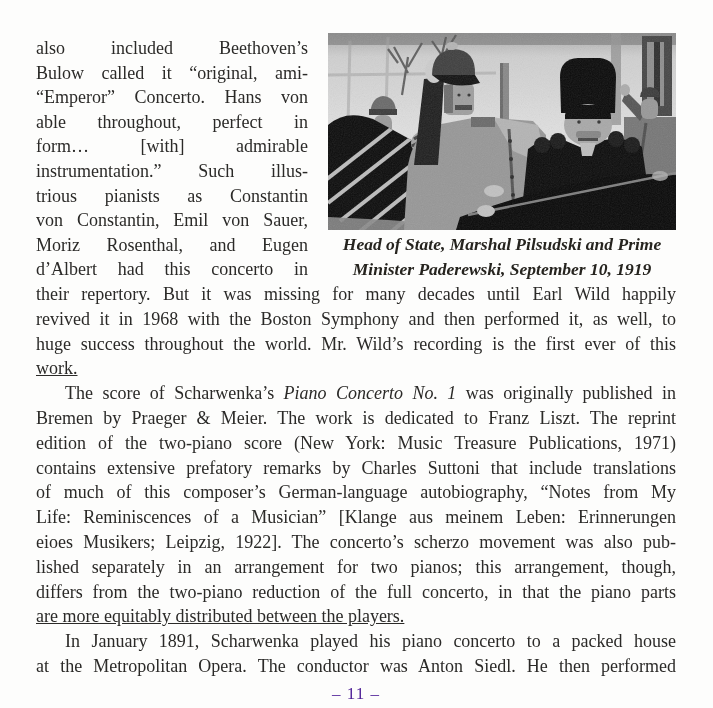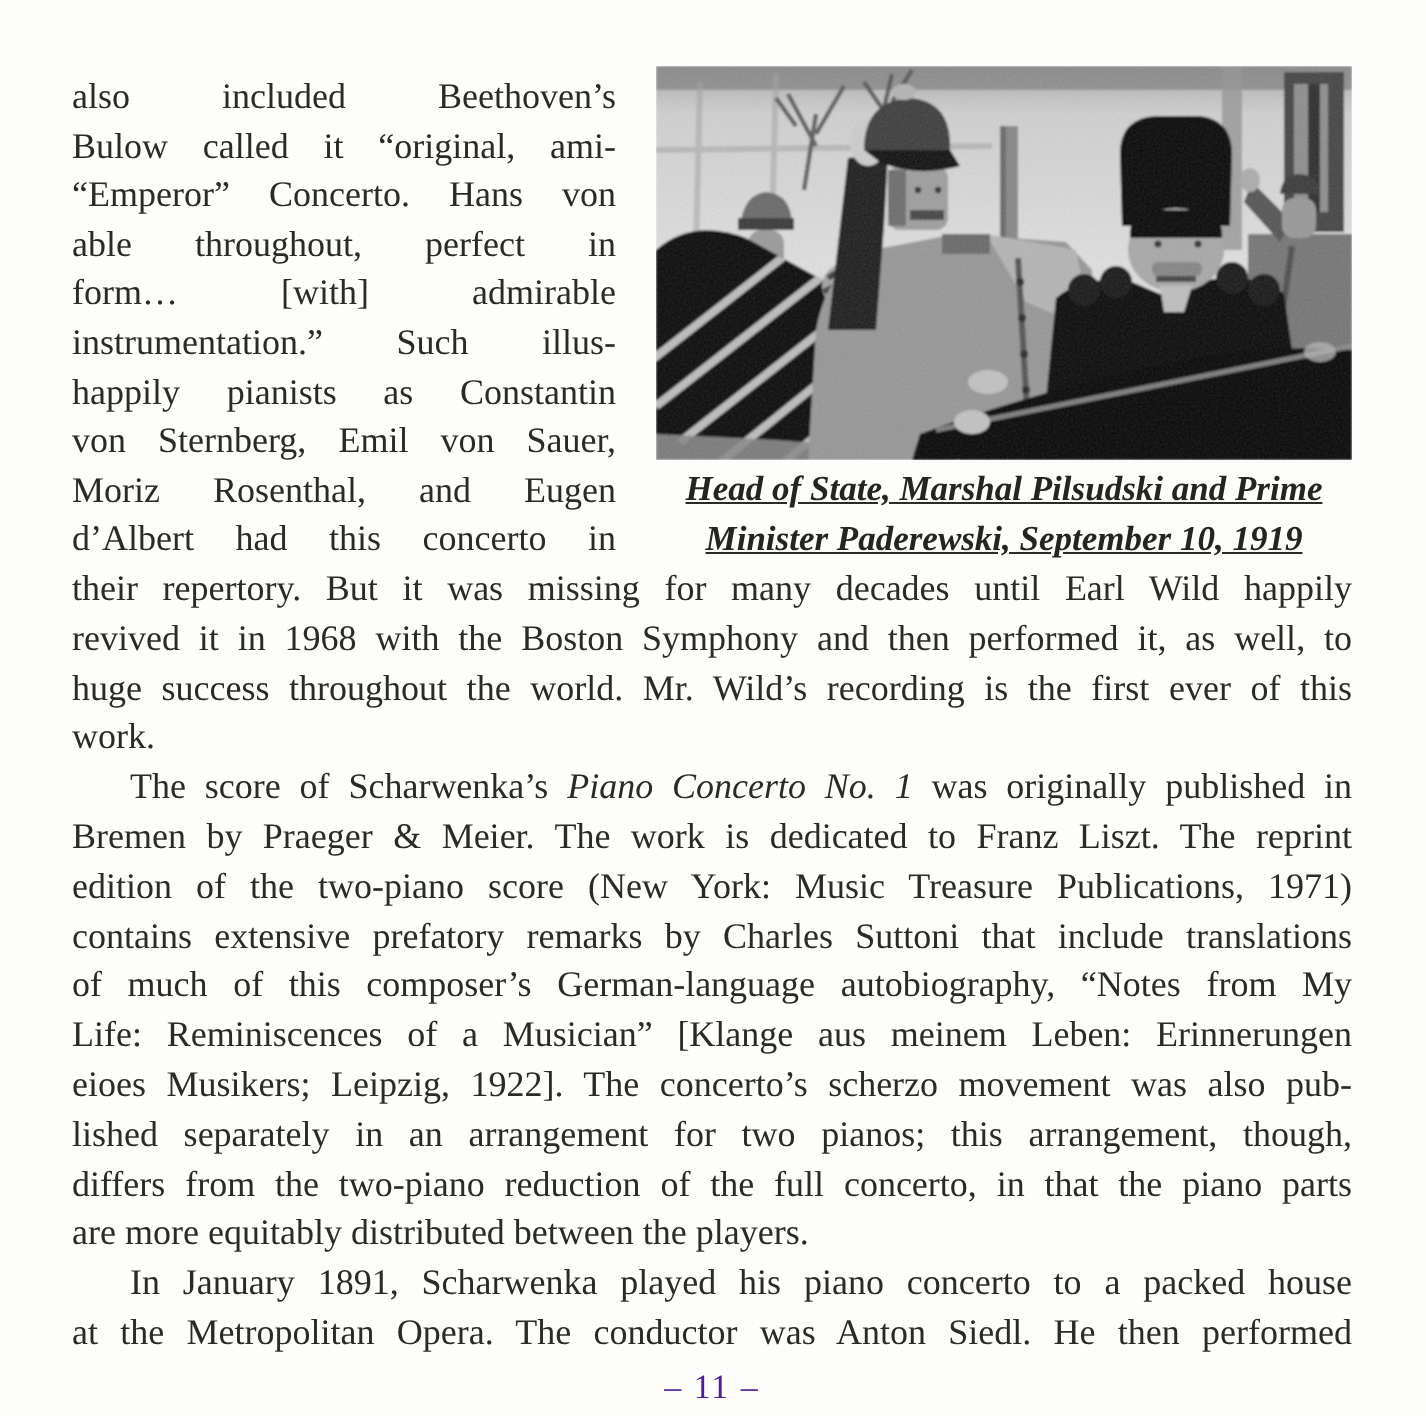--- a/index.html
+++ b/index.html
@@ -12,25 +12,25 @@
     overflow: hidden;
     position: relative;
   }
   .row { display: flex; gap: 20px; }
   .col-text { flex: 1; min-width: 0; padding-top: 3px; }
   .col-text .tline { font-size: 18px; line-height: 24.6px; }
   .tline {
     text-align: justify;
     text-align-last: justify;
   }
-  .tline.no-just { text-align-last: left; }
+  .tline.no-just { text-align-last: left; text-decoration: underline; }
   .tline.indent { text-indent: 29px; }
   .para .tline { font-size: 18px; line-height: 24.8px; }
   em { }
-  .photo-block { width: 348px; text-decoration: underline; }
+  .photo-block { width: 348px; }
   .photo-block svg {
     display: block;
     filter: grayscale(1) contrast(1.03);
   }
   .caption {
     text-align: center;
     font-style: italic;
     font-weight: bold;
     font-size: 17.5px;
     line-height: 25px;
@@ -52,22 +52,22 @@
 
   <div class="row">
 
     <div class="col-text">
         <div class="tline"><span>also included Beethoven’s</span></div>
         <div class="tline"><span>Bulow called it “original, ami-</span></div>
         <div class="tline"><span>“Emperor” Concerto. Hans von</span></div>
         <div class="tline"><span>able throughout, perfect in</span></div>
         <div class="tline"><span>form… [with] admirable</span></div>
         <div class="tline"><span>instrumentation.” Such illus-</span></div>
-        <div class="tline"><span>happily pianists as Constantin</span></div>
-        <div class="tline"><span>von Sternberg, Emil von Sauer,</span></div>
+        <div class="tline"><span>trious pianists as Constantin</span></div>
+        <div class="tline"><span>von Constantin, Emil von Sauer,</span></div>
         <div class="tline"><span>Moriz Rosenthal, and Eugen</span></div>
         <div class="tline"><span>d’Albert had this concerto in</span></div>
       </div>
 
     <figure class="photo-block">
       <svg viewBox="0 0 348 197" width="348" height="197" role="img" aria-label="Black-and-white photograph of two men riding in an open car: a uniformed marshal saluting and a man in a tall dark fur hat and heavy coat, with soldiers saluting behind them">
         <defs>
           <linearGradient id="wall" x1="0" y1="0" x2="0" y2="1">
             <stop offset="0" stop-color="#aaa7a0"></stop>
             <stop offset="0.12" stop-color="#cfcdc6"></stop>

